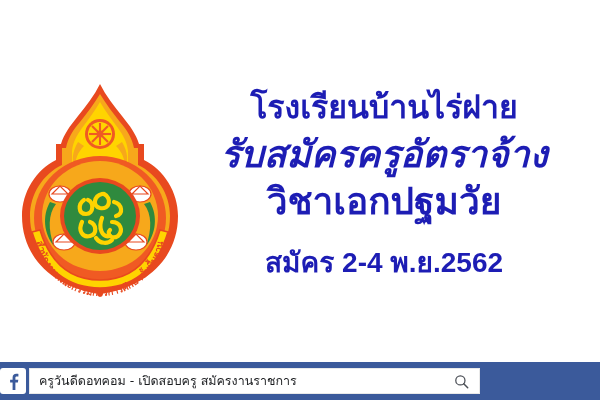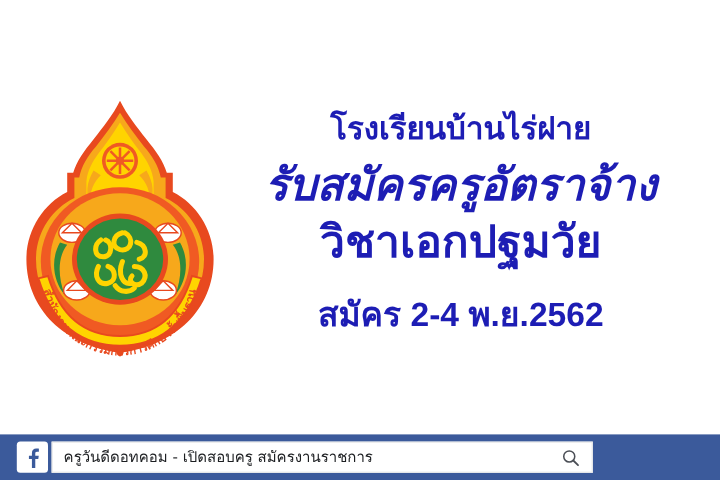--- a/index.html
+++ b/index.html
@@ -56,21 +56,21 @@
     color: #1d1db4;
   }
   .hl {
     display: block;
     font-weight: bold;
     color: #1d1db4;
     letter-spacing: 0px;
     white-space: nowrap;
   }
   .hl-1 {
-    font-size: 26px;
+    font-size: 32px;
     line-height: 46px;
     margin-bottom: 2px;
   }
   .hl-2 {
     font-size: 37px;
     line-height: 46px;
     margin-bottom: 1px;
     font-style: italic;
   }
   .hl-3 {
@@ -87,21 +87,21 @@
   .fb-bar {
     position: absolute;
     left: 0;
     top: 362px;
     width: 600px;
     height: 38px;
     background: #3b5a9b;
   }
   .fb-inner {
     position: absolute;
-    left: 14px;
+    left: 0;
     top: 6px;
     width: 480px;
     height: 26px;
     display: flex;
     align-items: stretch;
   }
   .fb-logo {
     width: 26px;
     height: 26px;
     background: #ffffff;

